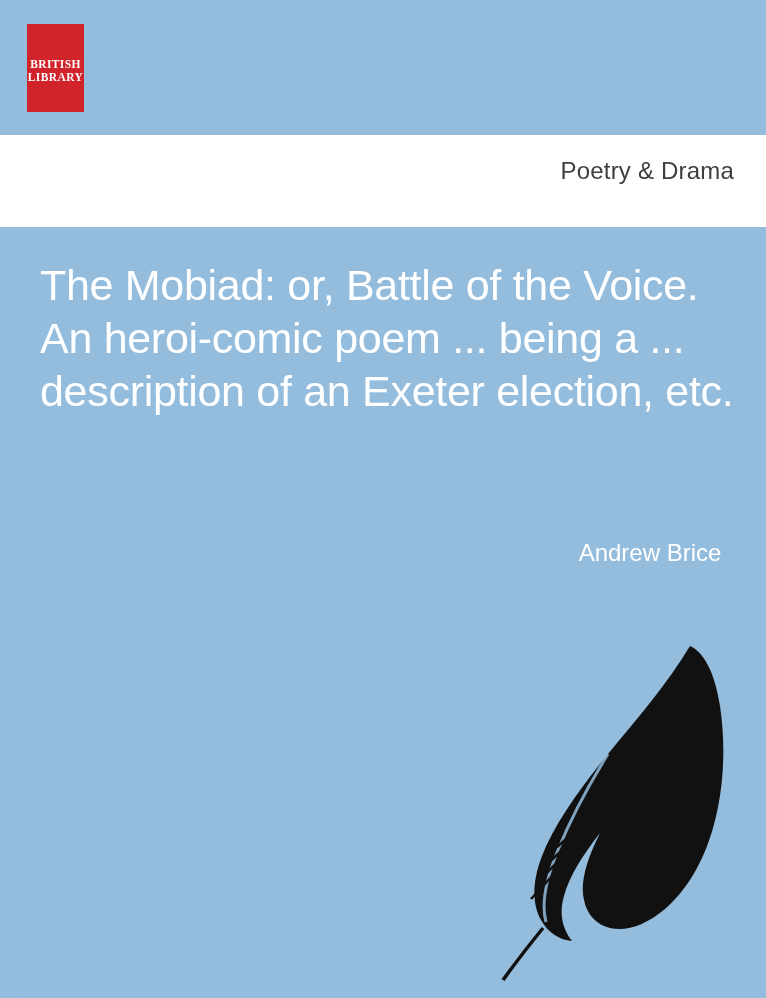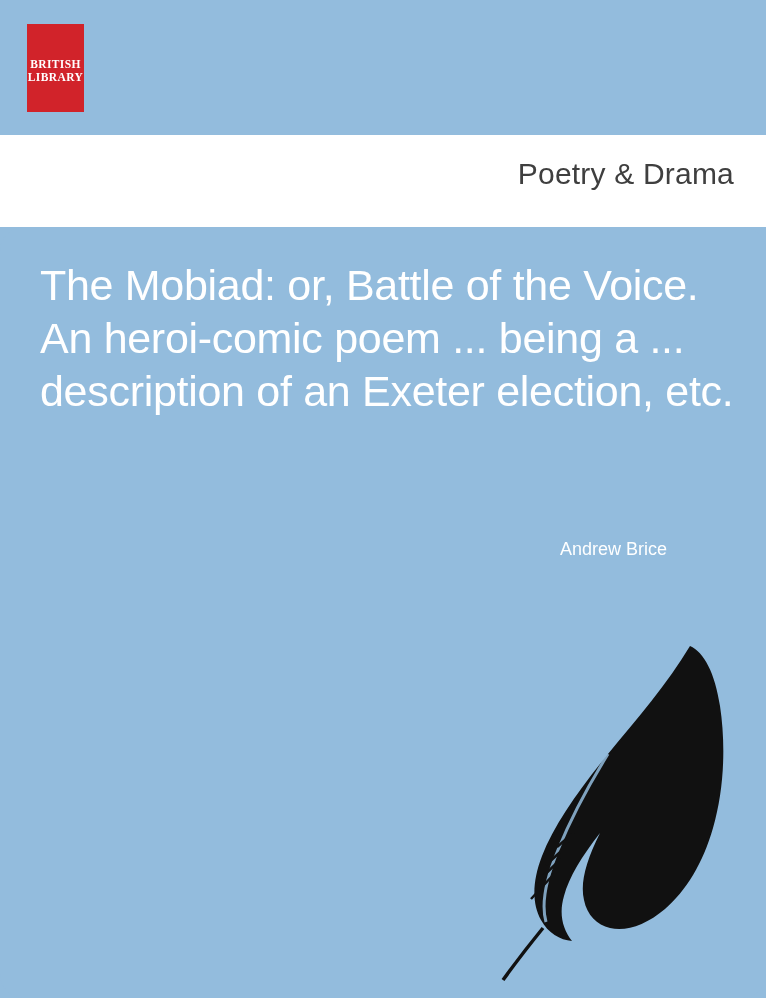--- a/index.html
+++ b/index.html
@@ -59,21 +59,21 @@
     left: 0;
     top: 135px;
     width: 766px;
     height: 92px;
     background: #ffffff;
   }
   .category-text {
     position: absolute;
     right: 32px;
     top: 22px;
-    font-size: 30px;
+    font-size: 24px;
     color: #3f3f3f;
     font-family: "Liberation Sans", sans-serif;
     letter-spacing: 0.2px;
   }
 
   
   .body-area {
     position: absolute;
     left: 0;
     top: 227px;
@@ -92,22 +92,22 @@
     color: #ffffff;
     font-family: "Liberation Sans", sans-serif;
     font-weight: normal;
     letter-spacing: -0.3px;
   }
   .author {
     position: absolute;
     left: 560px;
     top: 312px;
     width: 180px;
-    text-align: left;
-    font-size: 18px;
+    text-align: center;
+    font-size: 24px;
     color: #ffffff;
     font-family: "Liberation Sans", sans-serif;
   }
   .feather {
     position: absolute;
     right: 8px;
     bottom: 10px;
     width: 300px;
     height: 360px;
   }

